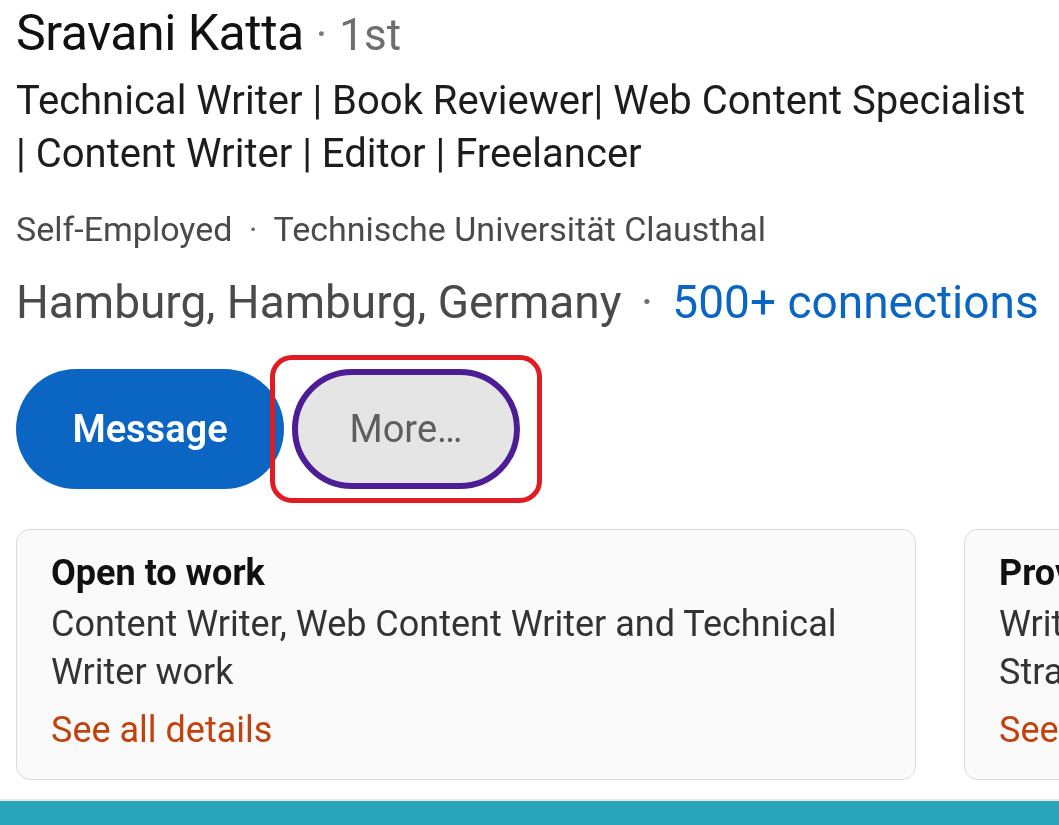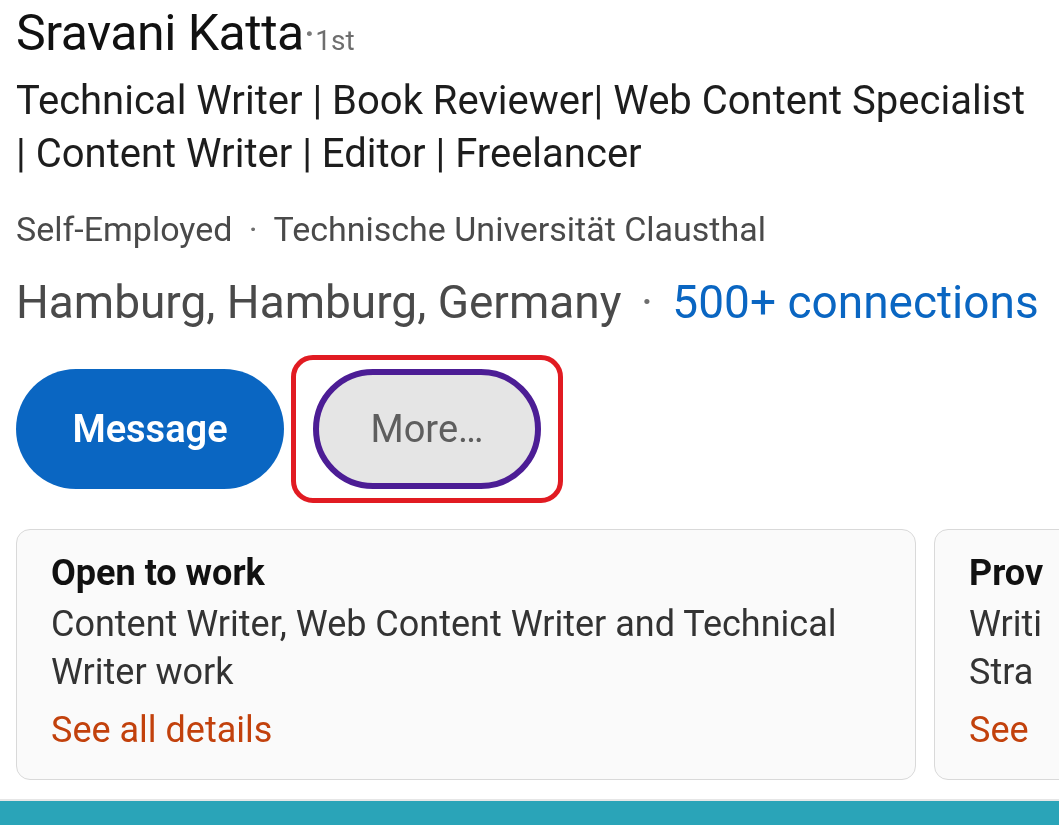--- a/index.html
+++ b/index.html
@@ -12,36 +12,37 @@
     height: 825px;
     overflow: hidden;
     position: relative;
   }
   .profile {
     padding: 0 16px;
   }
   .name-row {
     display: flex;
     align-items: baseline;
+    gap: 12px;
     margin-top: 6px;
   }
   .name {
     font-size: 50px;
     font-weight: 400;
     color: #111;
     line-height: 1.1;
     letter-spacing: -0.5px;
   }
   .degree-sep {
     font-size: 44px;
     color: #7a7a7a;
     line-height: 1;
   }
   .degree {
-    font-size: 28px;
+    font-size: 44px;
     color: #6e6e6e;
   }
   .headline {
     font-size: 40px;
     color: #1d1d1d;
     line-height: 1.32;
     margin-top: 14px;
     font-weight: 400;
   }
   .company-row {
@@ -57,21 +58,21 @@
   .loc-row {
     font-size: 46px;
     color: #4a4a4a;
     margin-top: 24px;
   }
   .connections {
     color: #0a66c2;
   }
   .actions {
     display: flex;
-    gap: 29px;
+    gap: 8px;
     margin-top: 40px;
     align-items: center;
   }
   .btn {
     height: 120px;
     border-radius: 999px;
     font-size: 38px;
     display: flex;
     align-items: center;
     justify-content: center;
@@ -100,21 +101,21 @@
   }
   .btn-outline {
     background: #e5e5e5;
     color: #5e5e5e;
     border: 6px solid #4c1d95;
     padding: 0 50px;
     min-width: 228px;
   }
   .cards {
     display: flex;
-    gap: 18px;
+    gap: 48px;
     margin-top: 40px;
     padding: 0 16px;
   }
   .card {
     border: 1.5px solid #d9d9d9;
     border-radius: 14px;
     background: #fafafa;
     padding: 22px 34px 28px 34px;
     flex: 0 0 900px;
   }

